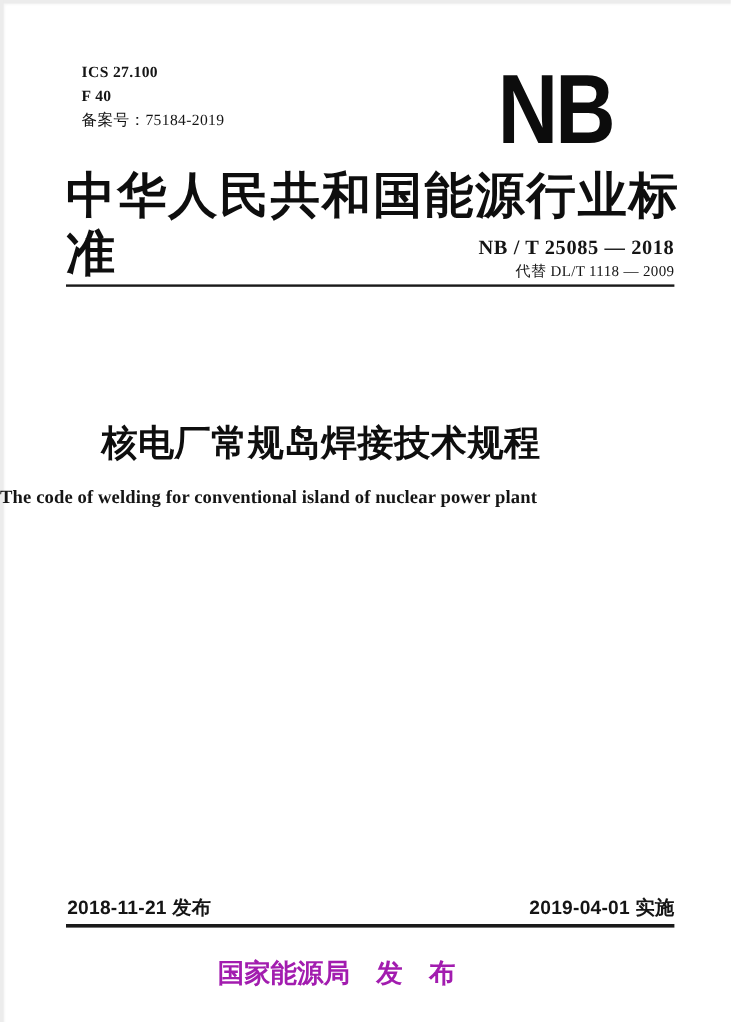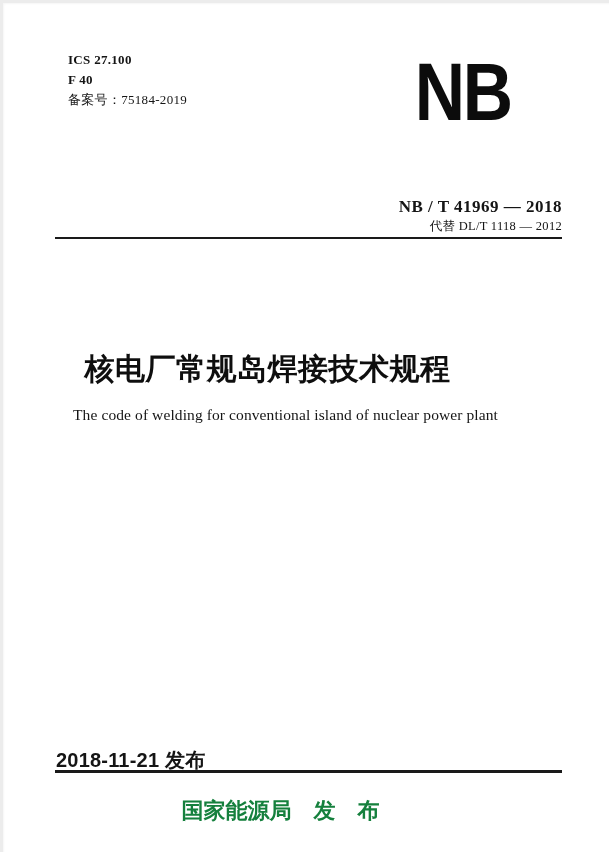--- a/index.html
+++ b/index.html
@@ -90,86 +90,88 @@
     font-size: 30px;
     font-weight: bold;
     letter-spacing: 0.5px;
     color: #0e0e0e;
   }
   .en-title {
     position: absolute;
     left: 0;
     top: 406px;
     width: 498px;
-    text-align: right;
+    text-align: left;
     font-size: 15.5px;
-    font-weight: normal;
+    font-weight: bold;
     letter-spacing: 0.1px;
   }
   .date-row {
     position: absolute;
     left: 56px;
     top: 747px;
     width: 506px;
     display: flex;
     justify-content: space-between;
     font-family: "Liberation Sans", "DejaVu Sans", sans-serif;
-    font-size: 20px;
+    font-size: 16px;
     font-weight: bold;
     letter-spacing: 0.2px;
   }
   .rule-bottom {
     position: absolute;
     left: 55px;
     top: 770px;
     width: 507px;
     height: 3px;
     background: #1a1a1a;
   }
   .publisher-row {
     position: absolute;
     left: 0;
     top: 796px;
     width: 561px;
     text-align: center;
     font-size: 22px;
     font-weight: bold;
-    color: #15803d;
+    color: #a21caf;
   }
   .publisher-row .publish-label {
     margin-left: 22px;
   }
 </style>
 </head>
 <body>
 
 <div class="page">
 
   <div class="meta">
     <div>ICS 27.100</div>
     <div>F 40</div>
     <div class="record">备案号：75184-2019</div>
   </div>
 
   <div class="nb-logo">NB</div>
 
+  <div class="header-title">中华人民共和国能源行业标准</div>
 
   <div class="std-block">
-    <div class="std-number">NB / T 41969 — 2018</div>
-    <div class="std-replaces">代替 DL/T 1118 — 2012</div>
+    <div class="std-number">NB / T 25085 — 2018</div>
+    <div class="std-replaces">代替 DL/T 1118 — 2009</div>
   </div>
 
   <div class="rule-top"></div>
 
   <div class="main-title">核电厂常规岛焊接技术规程</div>
 
   <div class="en-title">The code of welding for conventional island of nuclear power plant</div>
 
   <div class="date-row">
     <span>2018-11-21 发布</span>
+    <span>2019-04-01 实施</span>
   </div>
 
   <div class="rule-bottom"></div>
 
   <div class="publisher-row">
     <span>国家能源局</span><span class="publish-label">发　布</span>
   </div>
 
 </div>
 

